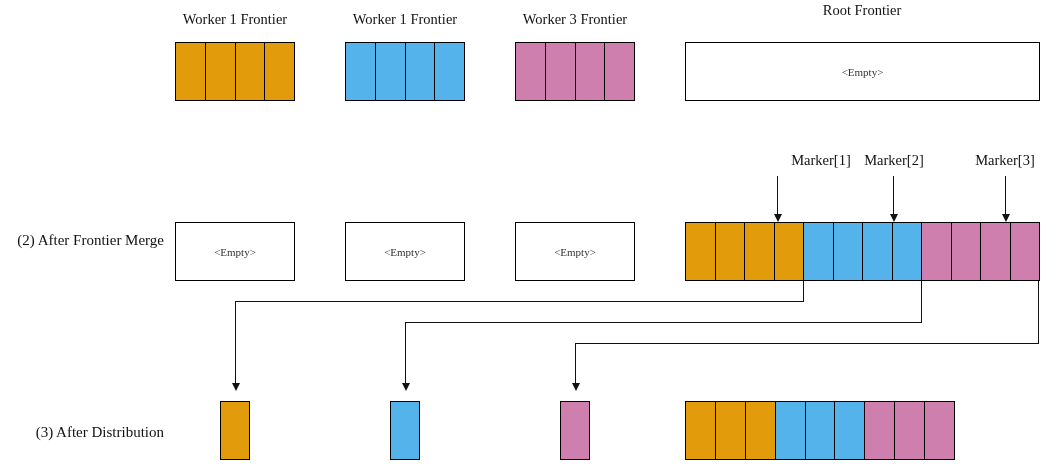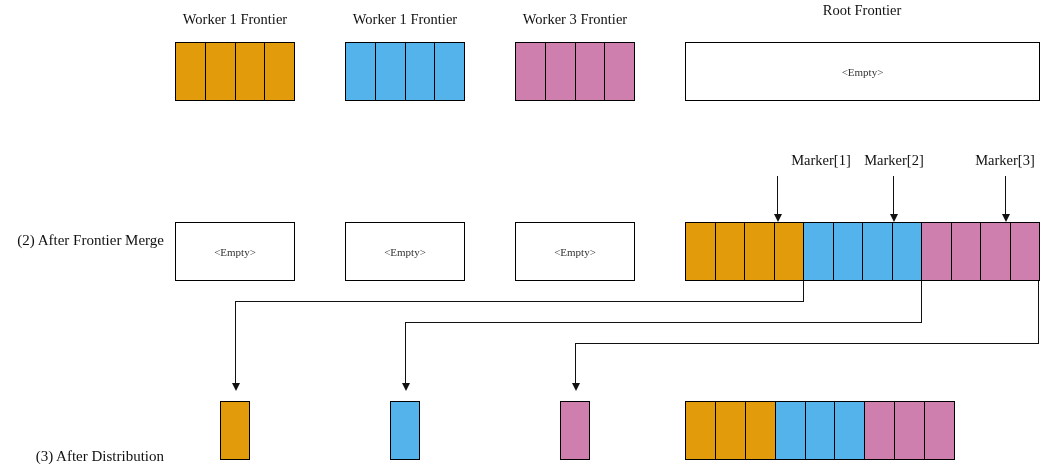--- a/index.html
+++ b/index.html
@@ -106,21 +106,21 @@
 <body>
 
 <div id="canvas">
 
   <div class="col-title" style="left:235px; top:11px;">Worker 1 Frontier</div>
   <div class="col-title" style="left:405px; top:11px;">Worker 1 Frontier</div>
   <div class="col-title" style="left:575px; top:11px;">Worker 3 Frontier</div>
   <div class="col-title" style="left:862px; top:2px;">Root Frontier</div>
 
   <div class="row-label" style="left:8px; top:240px; width:156px;">(2) After Frontier Merge</div>
-  <div class="row-label" style="left:8px; top:456px; width:156px;">(3) After Distribution</div>
+  <div class="row-label" style="left:8px; top:432px; width:156px;">(3) After Distribution</div>
 
   <div class="frontier" style="left:175px; top:42px; width:120px; height:59px;">
     <div class="cell orange"></div>
     <div class="cell orange"></div>
     <div class="cell orange"></div>
     <div class="cell orange"></div>
   </div>
 
   <div class="frontier" style="left:345px; top:42px; width:120px; height:59px;">
     <div class="cell blue"></div>

